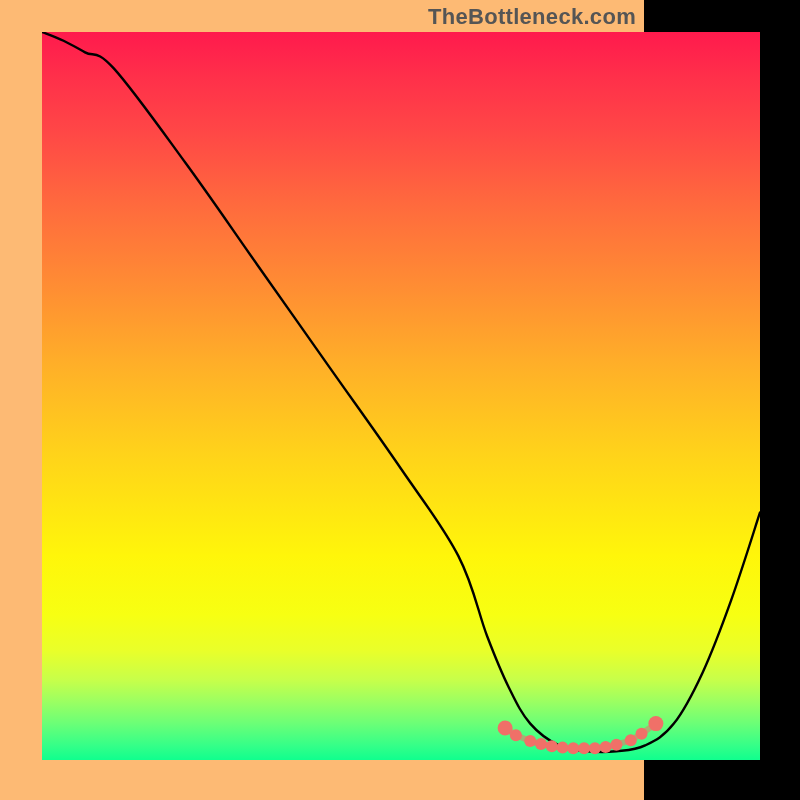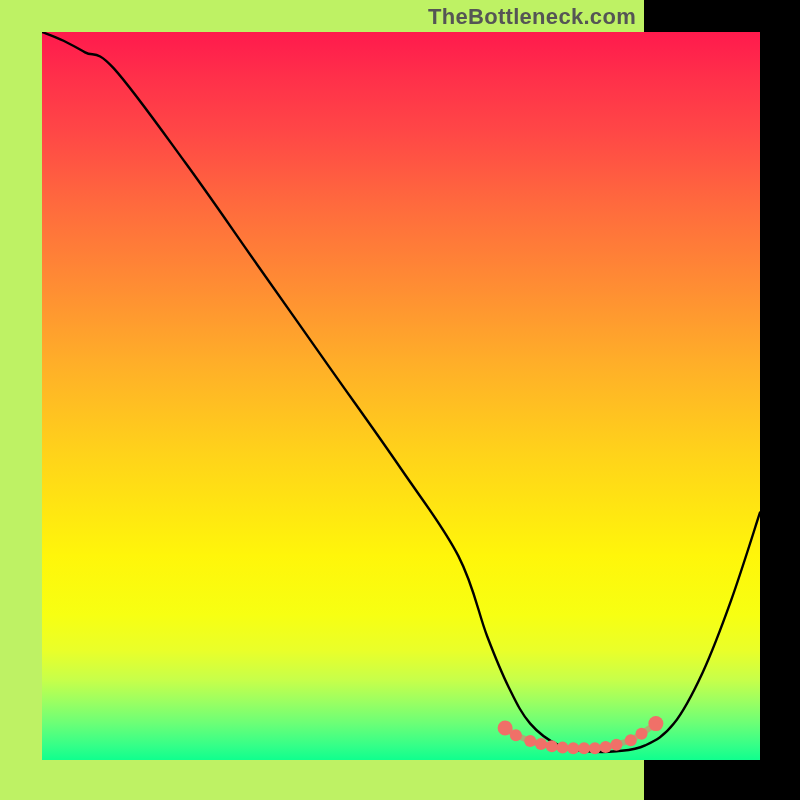--- a/index.html
+++ b/index.html
@@ -1,21 +1,21 @@
 <!DOCTYPE html>
 <html><head>
 <meta charset="utf-8">
 <style>
   * { margin: 0; padding: 0; box-sizing: border-box; }
   html, body { width: 800px; height: 800px; background: #000; overflow: hidden; }
   .stage {
     position: relative;
     width: 644px;
     height: 800px;
-    background: #bef264;
+    background: #fdba74;
   }
   .watermark {
     position: absolute;
     top: 4px;
     right: 8px;
     color: #555;
     font-family: Arial, Helvetica, sans-serif;
     font-size: 22px;
     font-weight: 600;
     letter-spacing: 0.3px;

